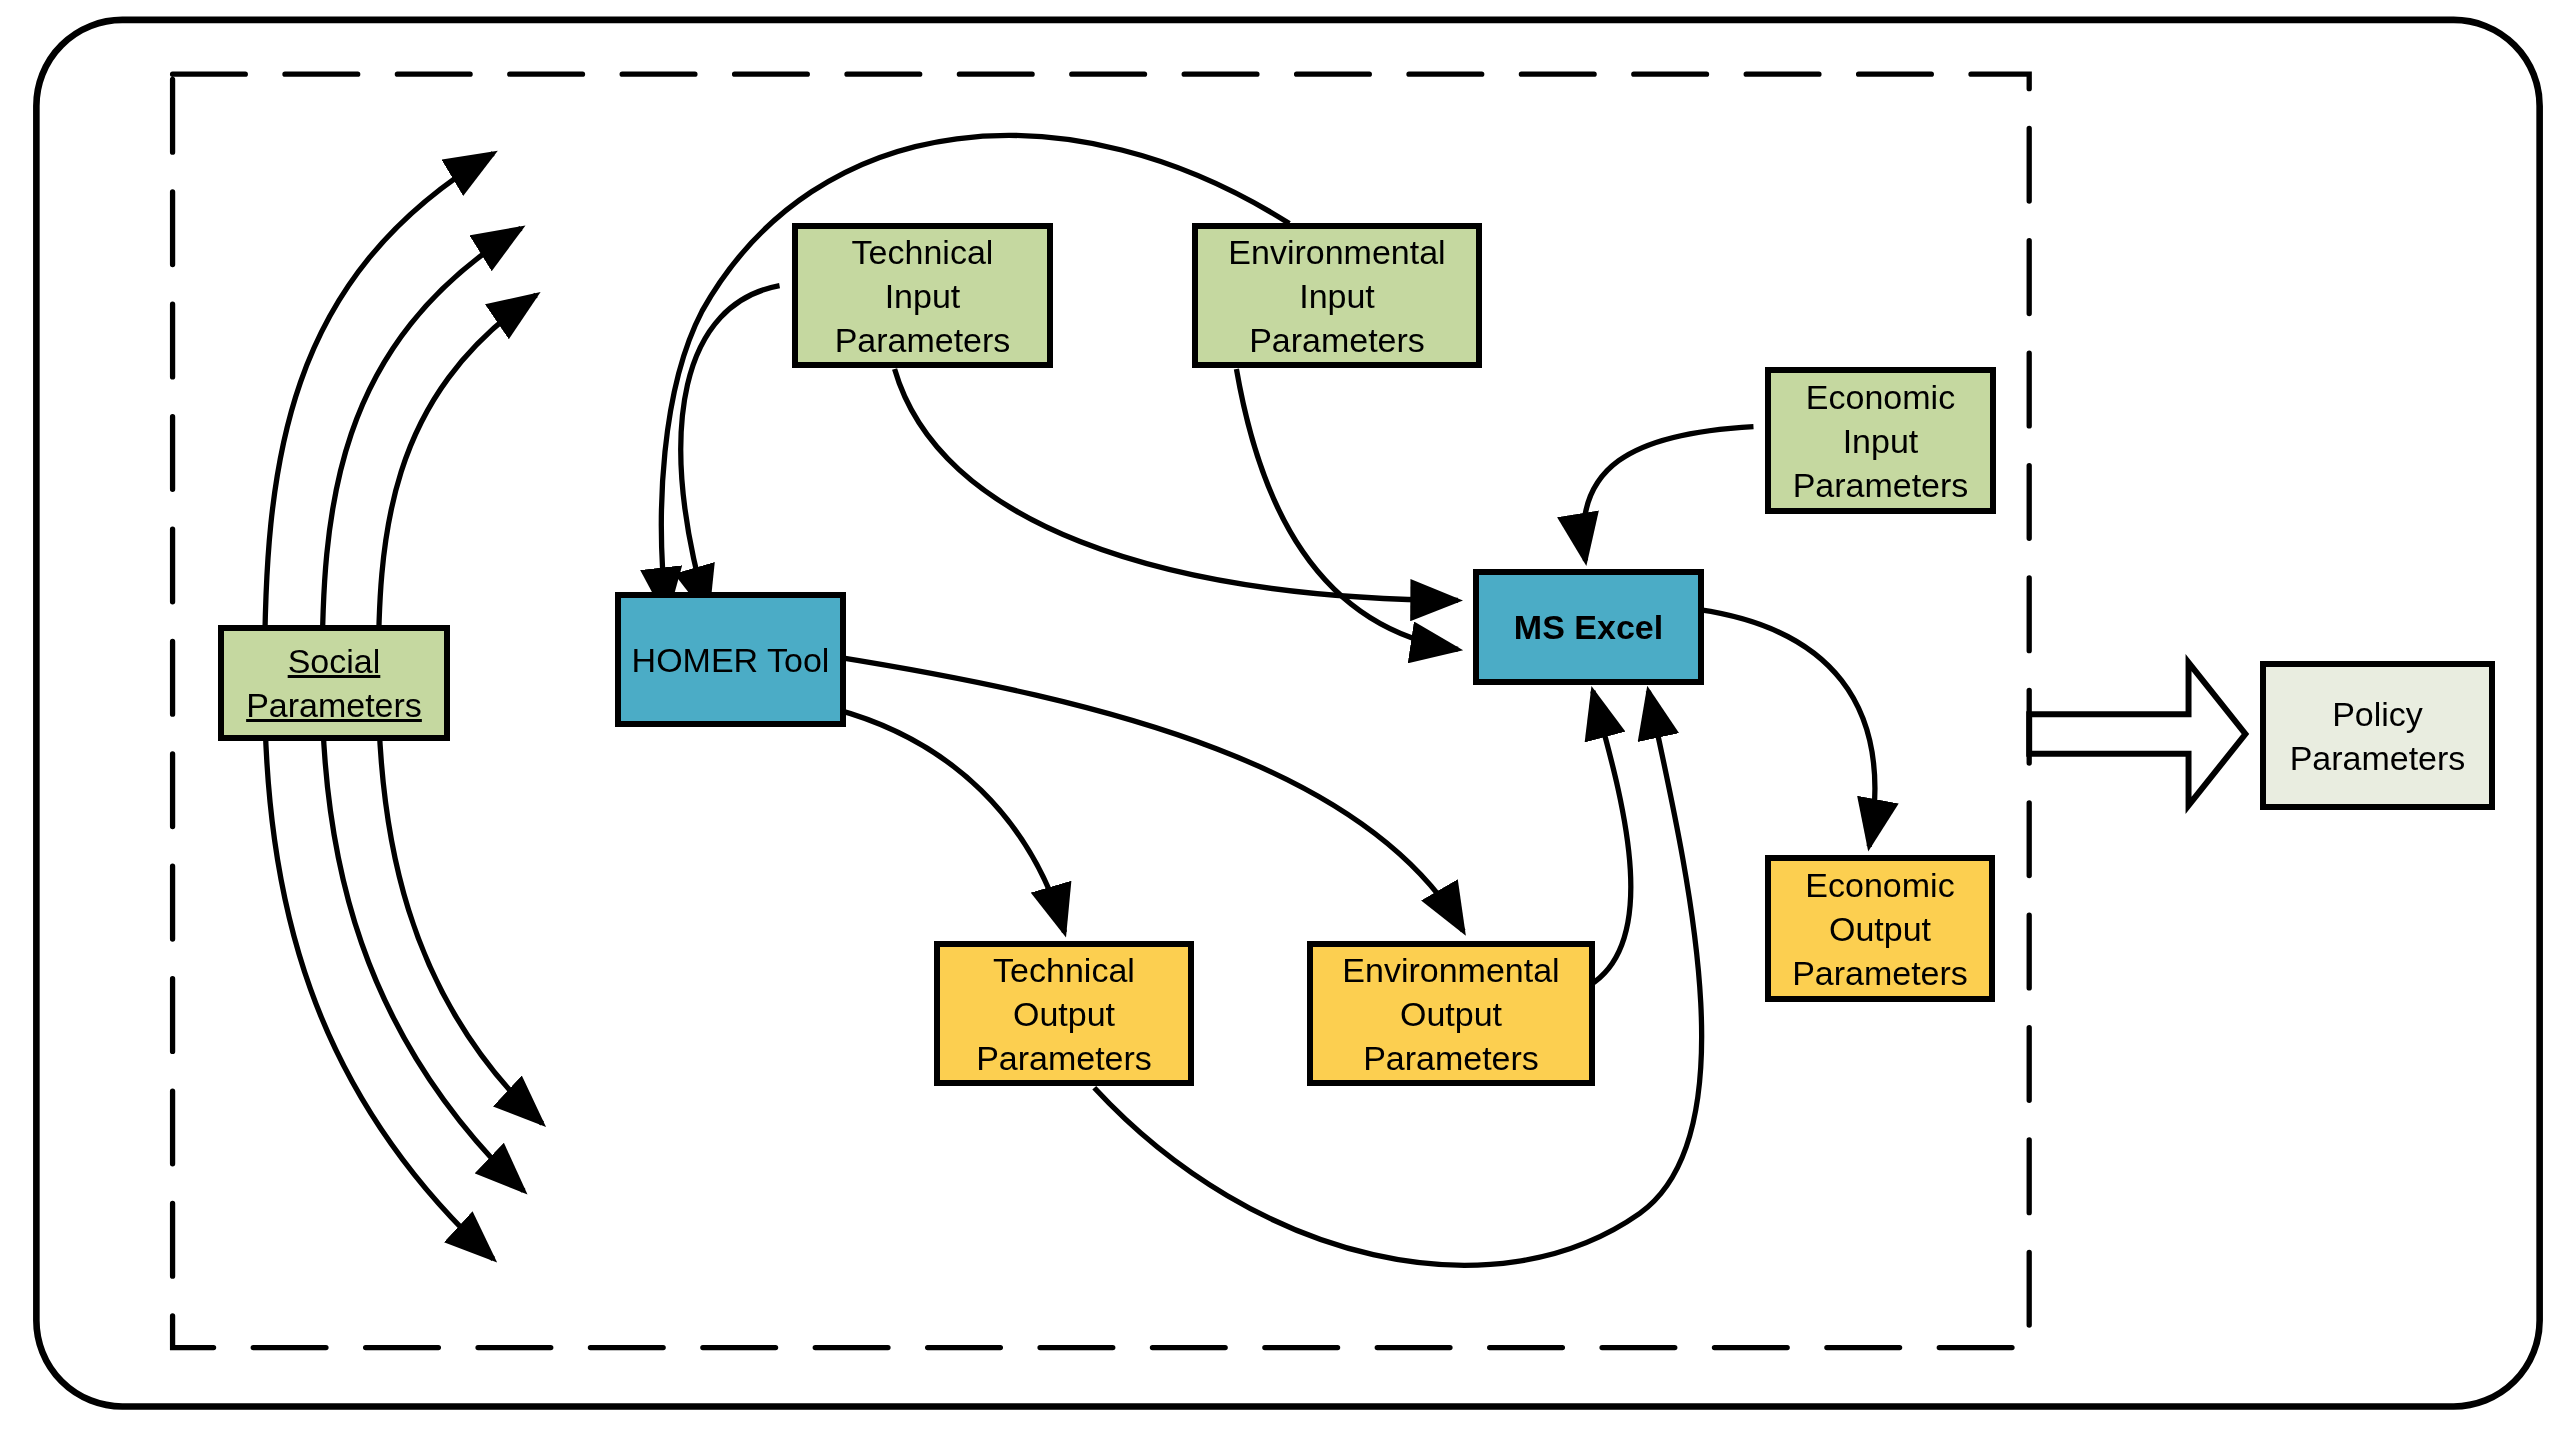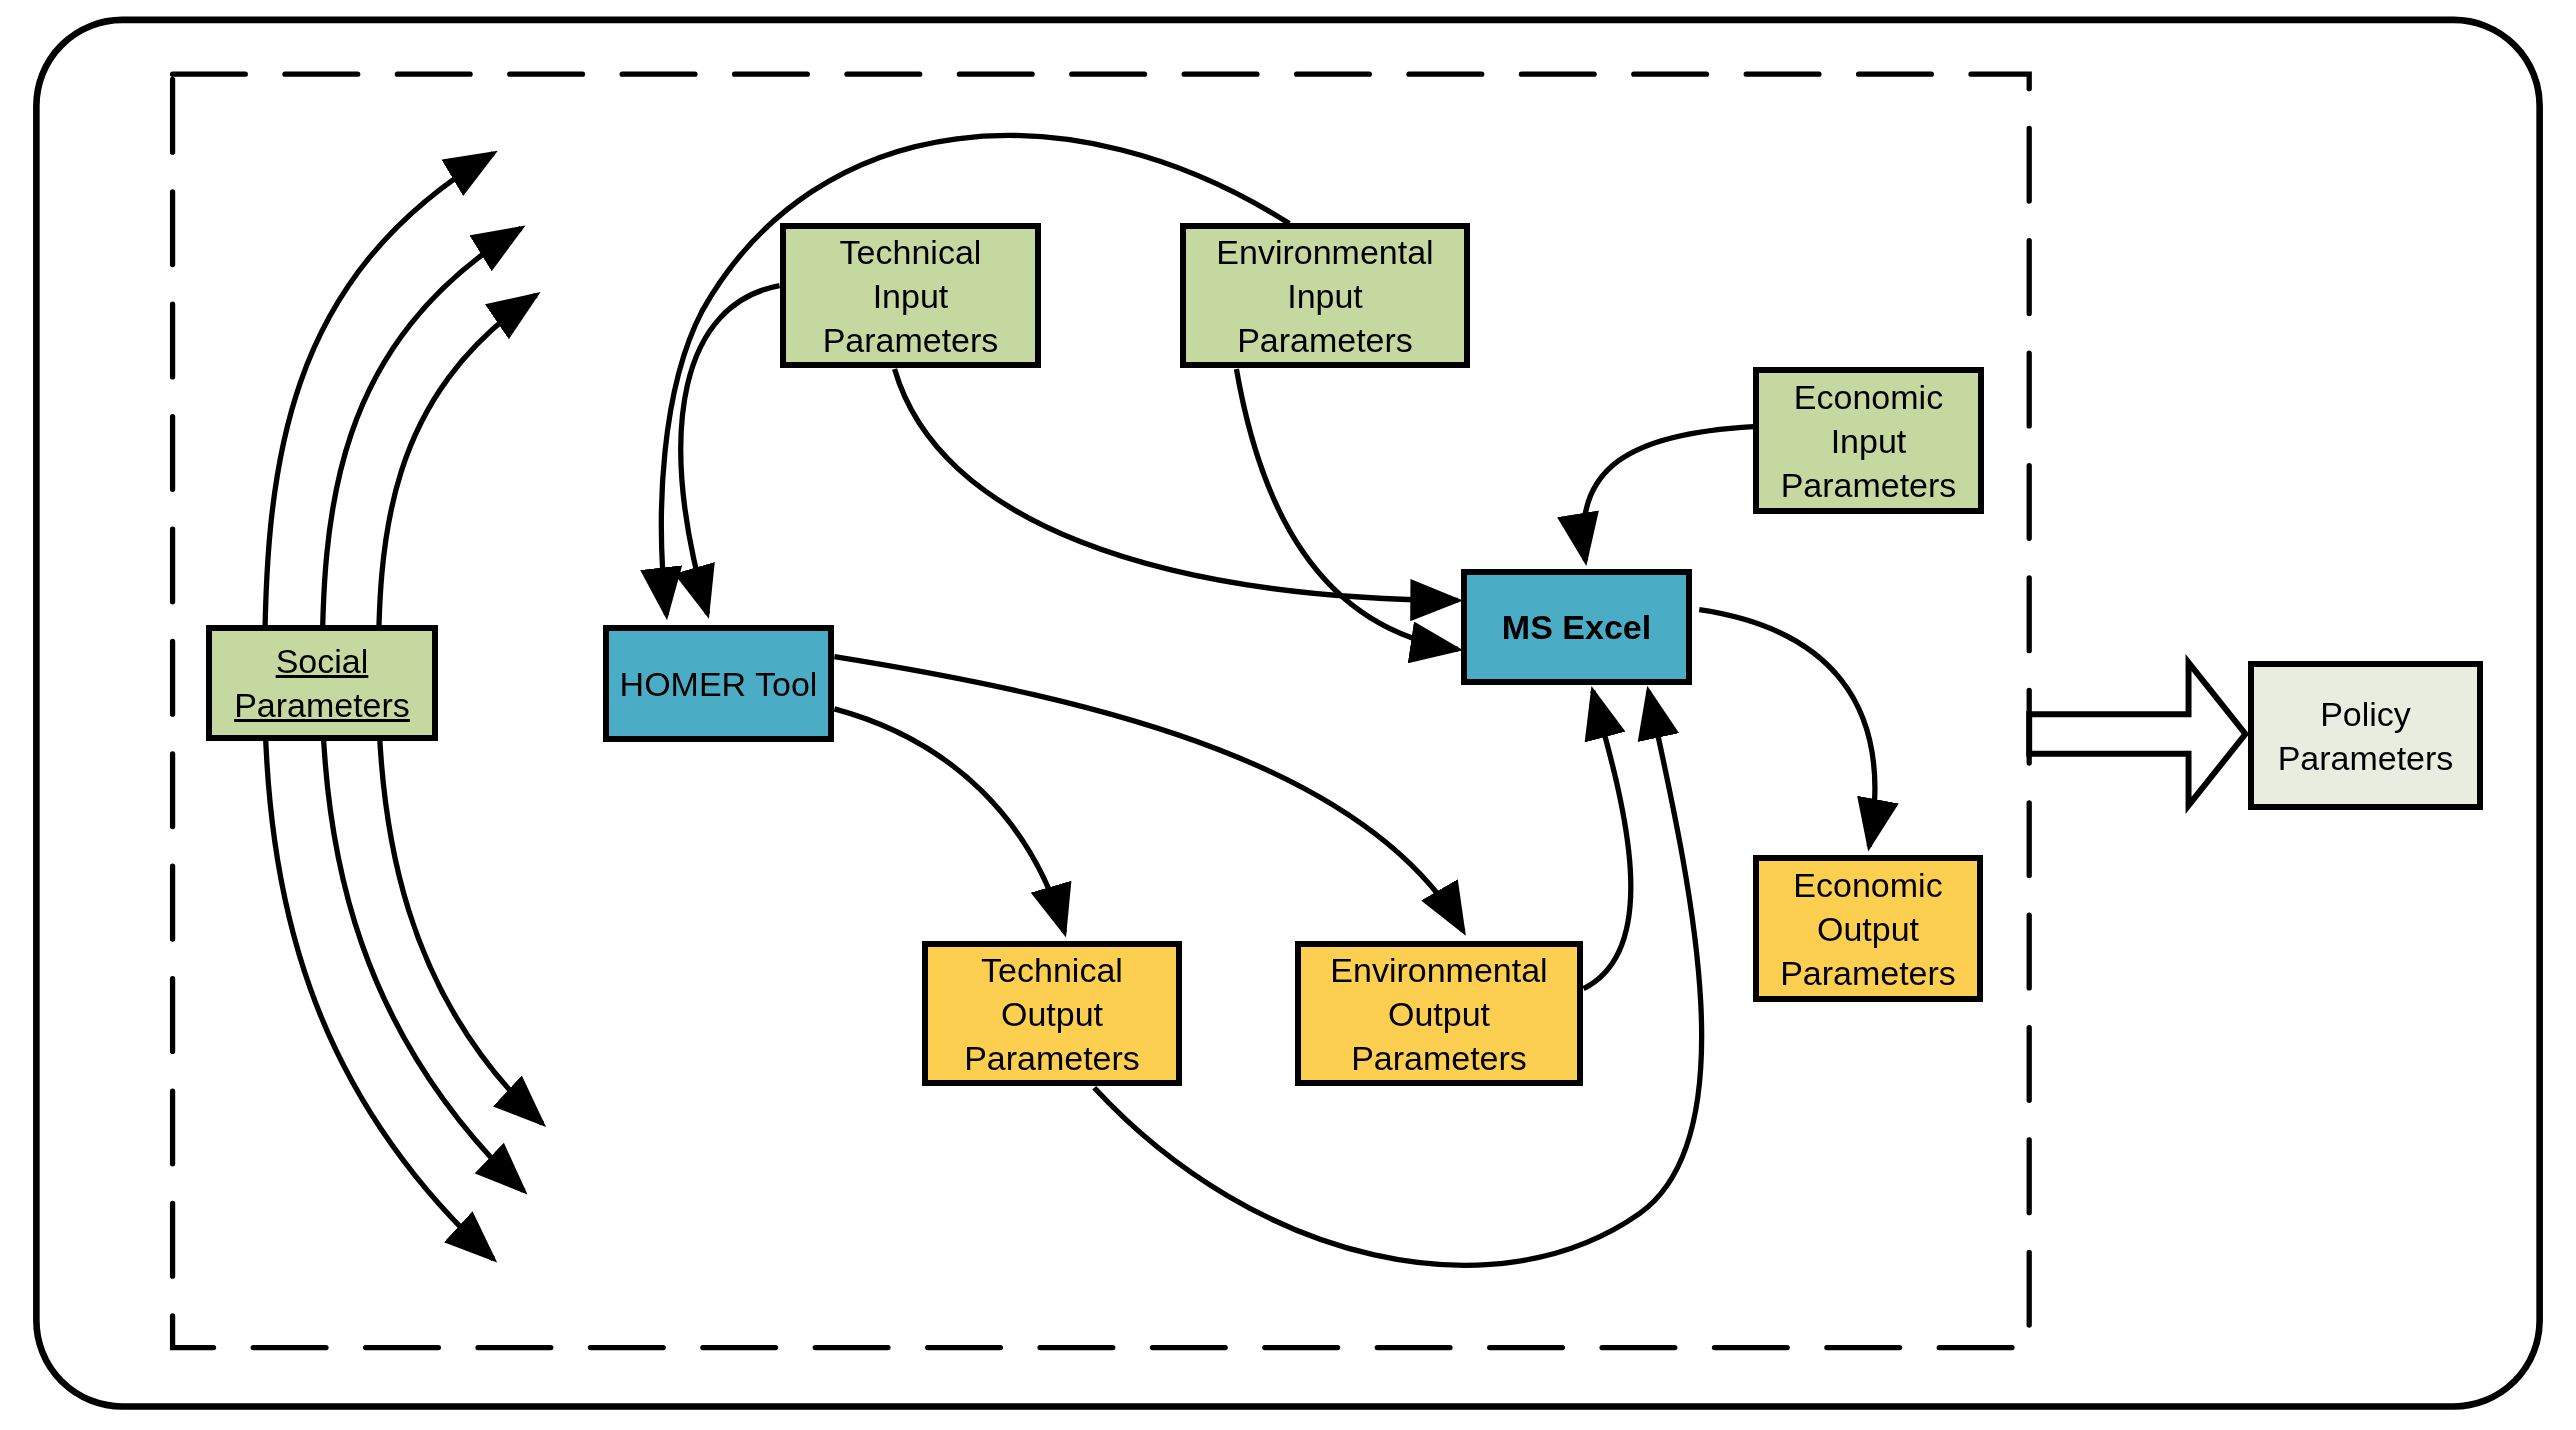--- a/index.html
+++ b/index.html
@@ -27,31 +27,32 @@
     border: 6px solid #000000;
     display: flex;
     align-items: center;
     justify-content: center;
     text-align: center;
     white-space: pre-line;
     font-size: 34px;
     line-height: 44px;
     color: #000000;
     font-weight: 400;
+    margin-left: 12px;
   }
   .node-input  { background: #C5D8A0; }
   .node-tool   { background: #4BACC6; }
   .node-output { background: #FCCF50; }
   .node-policy { background: #E9EDE0; }
 
   .n-social  { left: 206px;  top: 625px;  width: 232px; height: 116px; text-decoration: underline; }
   .n-techin  { left: 780px; top: 223px;  width: 261px; height: 145px; }
   .n-envin   { left: 1180px; top: 223px;  width: 290px; height: 145px; }
   .n-ecoin   { left: 1753px; top: 367px;  width: 231px; height: 147px; }
-  .n-homer   { left: 603px;  top: 625px;  width: 231px; height: 117px; }
+  .n-homer   { left: 603px;  top: 592px;  width: 231px; height: 135px; }
   .n-excel   { left: 1461px; top: 569px;  width: 231px; height: 116px; font-weight: bold; }
   .n-techout { left: 922px; top: 941px; width: 260px; height: 145px; }
   .n-envout  { left: 1295px; top: 941px; width: 288px; height: 145px; }
   .n-ecoout  { left: 1753px; top: 855px; width: 230px; height: 147px; }
   .n-policy  { left: 2248px; top: 661px; width: 235px; height: 149px; }
 </style>
 </head>
 <body>
 
 <div id="canvas">

